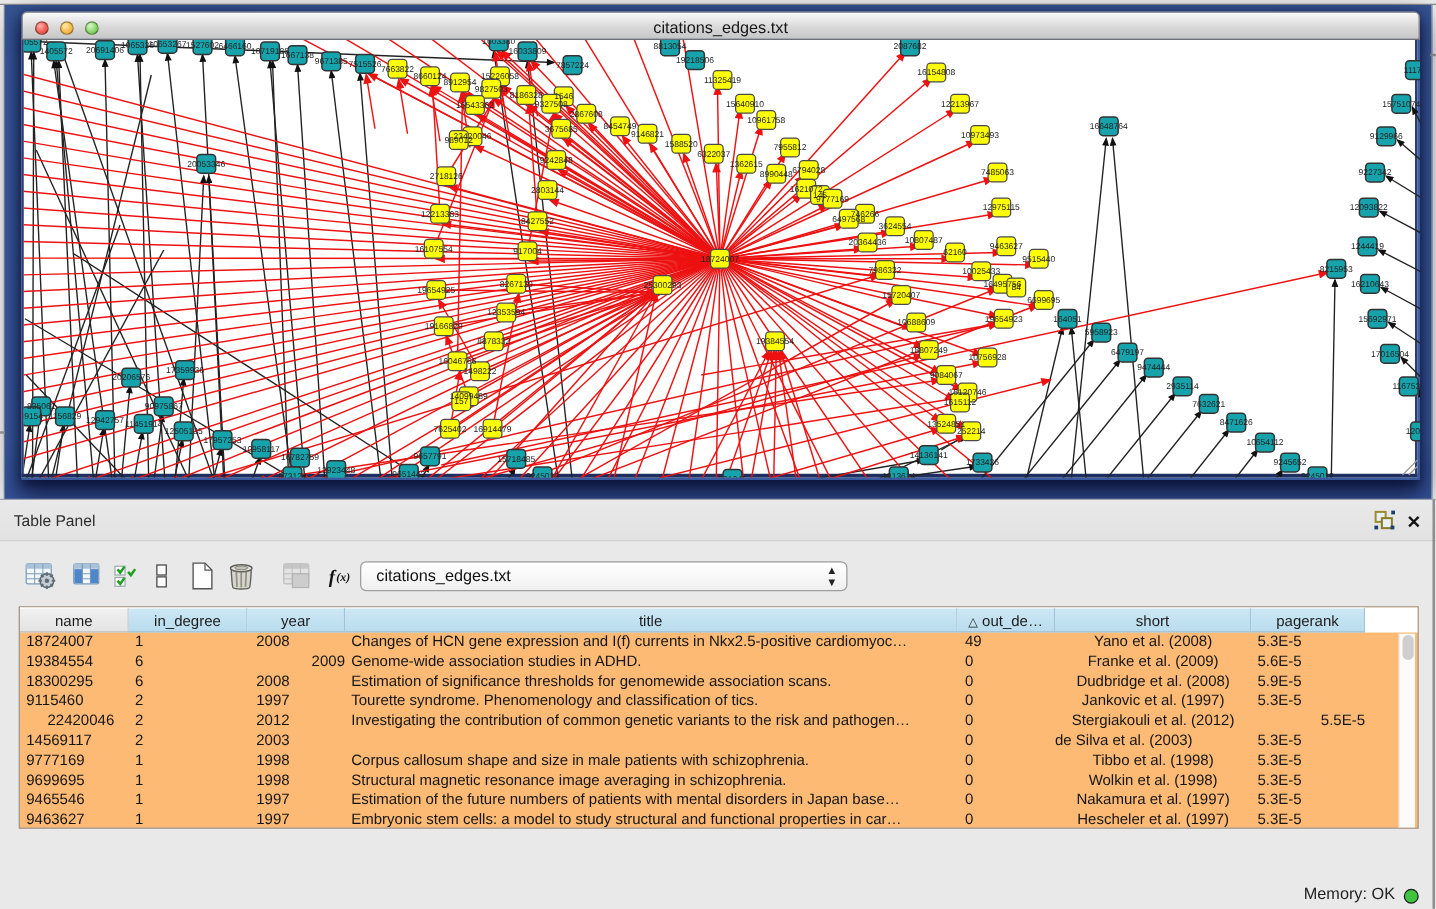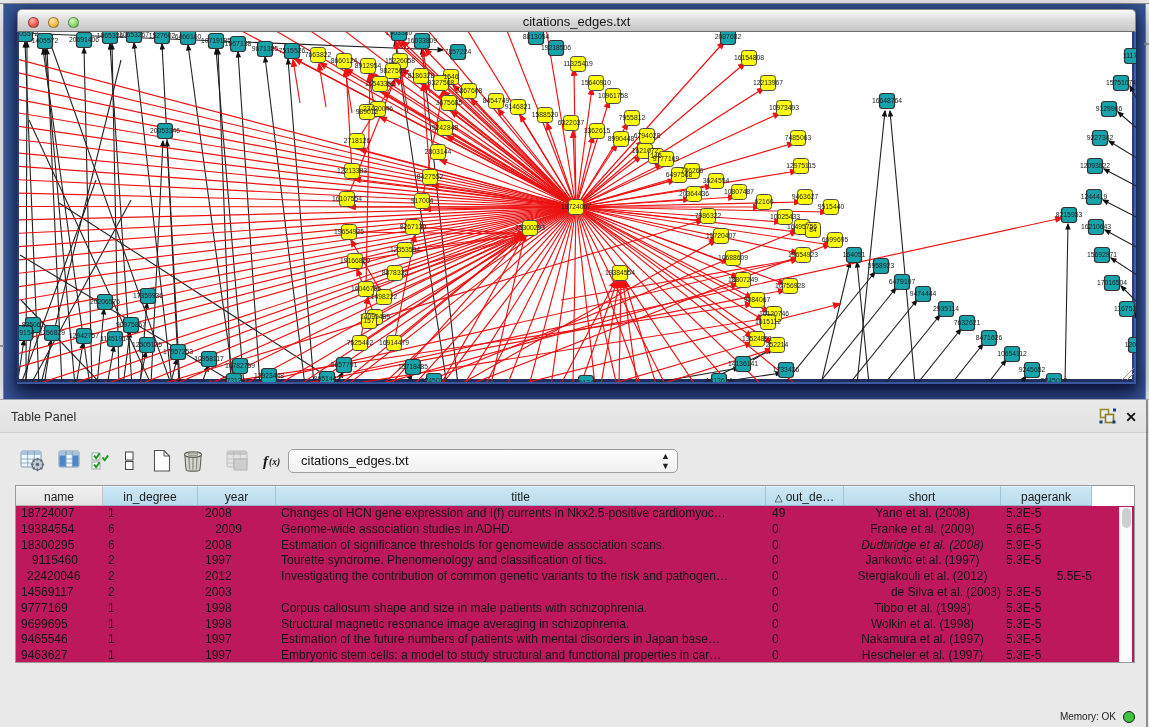--- a/index.html
+++ b/index.html
@@ -14,35 +14,35 @@
 #title{position:absolute;top:4px;left:0;width:100%;text-align:center;font-size:13px;color:#161616}
 #canvas{position:absolute;left:0;top:23px;width:1117px;height:350px;background:#fff;border-left:2px solid #2c3d72;border-right:2px solid #2c3d72;border-bottom:3px solid #1f2f60}
 
 #panel{position:absolute;left:0;top:400px;width:1149px;height:327px;background:#e9e9e9}
 #ptitle{position:absolute;left:0;top:0;width:100%;height:33px;background:linear-gradient(180deg,#e9e9e9,#e2e2e2);border-bottom:1px solid #d0d0d0}
 #ptitle span{position:absolute;left:11px;top:10px;font-size:12.5px;color:#2e2e2e}
 #pclose{position:absolute;right:12px;top:9px;font-size:14px;font-weight:bold;color:#111}
 #toolbar{position:absolute;left:0;top:36px;width:100%;height:42px}
 #combo{position:absolute;left:288px;top:13px;width:390px;height:24px;background:linear-gradient(180deg,#ffffff,#f0f0f0);border:1px solid #9f9f9f;border-radius:5px;font-size:13px;color:#111;line-height:22px;padding-left:12px}
 #combo .step{position:absolute;right:7px;top:2px;font-size:9px;color:#222;line-height:9.5px;text-align:center}
-#tablebox{position:absolute;left:15px;top:85px;width:1120px;height:178px;background:#be185d;border:1px solid #9a9a9a}
+#tablebox{position:absolute;left:15px;top:85px;width:1120px;height:178px;background:#fdba74;border:1px solid #9a9a9a}
 #thead{position:absolute;left:0;top:0;width:1118px;height:20px;background:#fff}
 .hcell{position:absolute;top:0;height:20px;font-size:12px;color:#1c1c1c;text-align:center;line-height:20px;border-right:1px solid #9fc3d8}
 .hcell.blue{background:linear-gradient(180deg,#cde7f4,#b9dcee);border-top:1px solid #e3f2fa;border-bottom:1px solid #8fb6cc}
 .hcell.gray{background:linear-gradient(180deg,#f0f0f0,#e4e4e4);border-right:1px solid #c2c2c2;border-top:1px solid #fafafa;border-bottom:1px solid #b5b5b5}
 #tbody{position:absolute;left:0;top:20px;width:1118px;height:156px;overflow:hidden}
 .trow{position:absolute;left:0;width:1118px;height:15.8px}
 .tc{position:absolute;top:0;height:15.8px;font-size:12px;color:#151515;line-height:15.8px;overflow:hidden;white-space:nowrap}
 #vscroll{position:absolute;right:2px;top:21px;width:13px;height:155px;background:#fbfbfb;border-left:1px solid #ececec}
 #vthumb{position:absolute;left:1.5px;top:1px;width:9px;height:20px;background:#cfcfcf;border-radius:5px}
 #tabs{position:absolute;left:428px;top:274px;height:20px;border:1px solid #9a9a9a;border-radius:4px;overflow:hidden;display:flex;box-shadow:0 1px 0 rgba(255,255,255,.7)}
 .tab{height:20px;font-size:12px;line-height:19px;text-align:center}
 .tab.sel{background:linear-gradient(180deg,#9e9e9e,#757575);color:#fff;width:91px}
 .tab.un{background:linear-gradient(180deg,#ffffff,#f1f1f1);color:#111}
-#memory{position:absolute;right:33px;bottom:5px;font-size:10px;color:#222}
+#memory{position:absolute;right:33px;bottom:5px;font-size:13px;color:#222}
 #memdot{position:absolute;right:14px;bottom:4px;width:12.5px;height:12.5px;border-radius:50%;background:#3ec43e;border:1.3px solid #1c1c1c}
 #redge{position:absolute;right:1px;top:400px;width:2px;height:327px;background:#8e8e8e}
 </style></head><body>
 <div id="net">
   <div class="topstrip"></div>
     <div class="leftstrip"></div>
     <div class="rightstrip"></div>
     <div class="abs" style="left:1144px;top:43px;width:5px;height:2px;background:#9a9a9a"></div>
     <div class="abs" style="left:0;top:345px;width:4px;height:2px;background:#9a9a9a"></div>
   <div id="win">
@@ -685,59 +685,59 @@
           <div class="tc" style="left:87px;width:95px;text-align:left;padding-left:5px;">1</div>
           <div class="tc" style="left:182px;width:78px;text-align:left;padding-left:7px;">2008</div>
           <div class="tc" style="left:260px;width:490px;text-align:left;padding-left:5px;">Changes of HCN gene expression and I(f) currents in Nkx2.5-positive cardiomyoc…</div>
           <div class="tc" style="left:750px;width:78px;text-align:left;padding-left:6px;">49</div>
           <div class="tc" style="left:828px;width:157px;text-align:center;">Yano et al. (2008)</div>
           <div class="tc" style="left:985px;width:91px;text-align:left;padding-left:5px;">5.3E-5</div>
         </div>
         <div class="trow" style="top:15.8px">
           <div class="tc" style="left:0px;width:87px;text-align:left;padding-left:5px;">19384554</div>
           <div class="tc" style="left:87px;width:95px;text-align:left;padding-left:5px;">6</div>
-          <div class="tc" style="left:170px;width:78px;text-align:center;padding-left:7px;">2009</div>
+          <div class="tc" style="left:182px;width:78px;text-align:right;padding-left:7px;">2009</div>
           <div class="tc" style="left:260px;width:490px;text-align:left;padding-left:5px;">Genome-wide association studies in ADHD.</div>
           <div class="tc" style="left:750px;width:78px;text-align:left;padding-left:6px;">0</div>
           <div class="tc" style="left:828px;width:157px;text-align:center;">Franke et al. (2009)</div>
           <div class="tc" style="left:985px;width:91px;text-align:left;padding-left:5px;">5.6E-5</div>
         </div>
         <div class="trow" style="top:31.6px">
           <div class="tc" style="left:0px;width:87px;text-align:left;padding-left:5px;">18300295</div>
           <div class="tc" style="left:87px;width:95px;text-align:left;padding-left:5px;">6</div>
           <div class="tc" style="left:182px;width:78px;text-align:left;padding-left:7px;">2008</div>
           <div class="tc" style="left:260px;width:490px;text-align:left;padding-left:5px;">Estimation of significance thresholds for genomewide association scans.</div>
           <div class="tc" style="left:750px;width:78px;text-align:left;padding-left:6px;">0</div>
-          <div class="tc" style="left:828px;width:157px;text-align:center;font-style:italic;">Dudbridge et al. (2008)</div>
+          <div class="tc" style="left:828px;width:157px;text-align:center;">Dudbridge et al. (2008)</div>
           <div class="tc" style="left:985px;width:91px;text-align:left;padding-left:5px;">5.9E-5</div>
         </div>
         <div class="trow" style="top:47.4px">
-          <div class="tc" style="left:0px;width:87px;text-align:left;padding-left:16px;">9115460</div>
+          <div class="tc" style="left:0px;width:87px;text-align:left;padding-left:5px;">9115460</div>
           <div class="tc" style="left:87px;width:95px;text-align:left;padding-left:5px;">2</div>
           <div class="tc" style="left:182px;width:78px;text-align:left;padding-left:7px;">1997</div>
           <div class="tc" style="left:260px;width:490px;text-align:left;padding-left:5px;">Tourette syndrome. Phenomenology and classification of tics.</div>
           <div class="tc" style="left:750px;width:78px;text-align:left;padding-left:6px;">0</div>
           <div class="tc" style="left:828px;width:157px;text-align:center;">Jankovic et al. (1997)</div>
           <div class="tc" style="left:985px;width:91px;text-align:left;padding-left:5px;">5.3E-5</div>
         </div>
         <div class="trow" style="top:63.2px">
-          <div class="tc" style="left:0px;width:87px;text-align:left;padding-left:11px;">22420046</div>
+          <div class="tc" style="left:0px;width:87px;text-align:left;padding-left:22px;">22420046</div>
           <div class="tc" style="left:87px;width:95px;text-align:left;padding-left:5px;">2</div>
           <div class="tc" style="left:182px;width:78px;text-align:left;padding-left:7px;">2012</div>
           <div class="tc" style="left:260px;width:490px;text-align:left;padding-left:5px;">Investigating the contribution of common genetic variants to the risk and pathogen…</div>
           <div class="tc" style="left:750px;width:78px;text-align:left;padding-left:6px;">0</div>
           <div class="tc" style="left:828px;width:157px;text-align:center;">Stergiakouli et al. (2012)</div>
           <div class="tc" style="left:985px;width:91px;text-align:right;padding-left:5px;">5.5E-5</div>
         </div>
         <div class="trow" style="top:79.0px">
           <div class="tc" style="left:0px;width:87px;text-align:left;padding-left:5px;">14569117</div>
           <div class="tc" style="left:87px;width:95px;text-align:left;padding-left:5px;">2</div>
           <div class="tc" style="left:182px;width:78px;text-align:left;padding-left:7px;">2003</div>
           <div class="tc" style="left:750px;width:78px;text-align:left;padding-left:6px;">0</div>
-          <div class="tc" style="left:828px;width:157px;text-align:right;">de Silva et al. (2003)</div>
+          <div class="tc" style="left:828px;width:157px;text-align:left;">de Silva et al. (2003)</div>
           <div class="tc" style="left:985px;width:91px;text-align:left;padding-left:5px;">5.3E-5</div>
         </div>
         <div class="trow" style="top:94.8px">
           <div class="tc" style="left:0px;width:87px;text-align:left;padding-left:5px;">9777169</div>
           <div class="tc" style="left:87px;width:95px;text-align:left;padding-left:5px;">1</div>
           <div class="tc" style="left:182px;width:78px;text-align:left;padding-left:7px;">1998</div>
           <div class="tc" style="left:260px;width:490px;text-align:left;padding-left:5px;">Corpus callosum shape and size in male patients with schizophrenia.</div>
           <div class="tc" style="left:750px;width:78px;text-align:left;padding-left:6px;">0</div>
           <div class="tc" style="left:828px;width:157px;text-align:center;">Tibbo et al. (1998)</div>
           <div class="tc" style="left:985px;width:91px;text-align:left;padding-left:5px;">5.3E-5</div>

